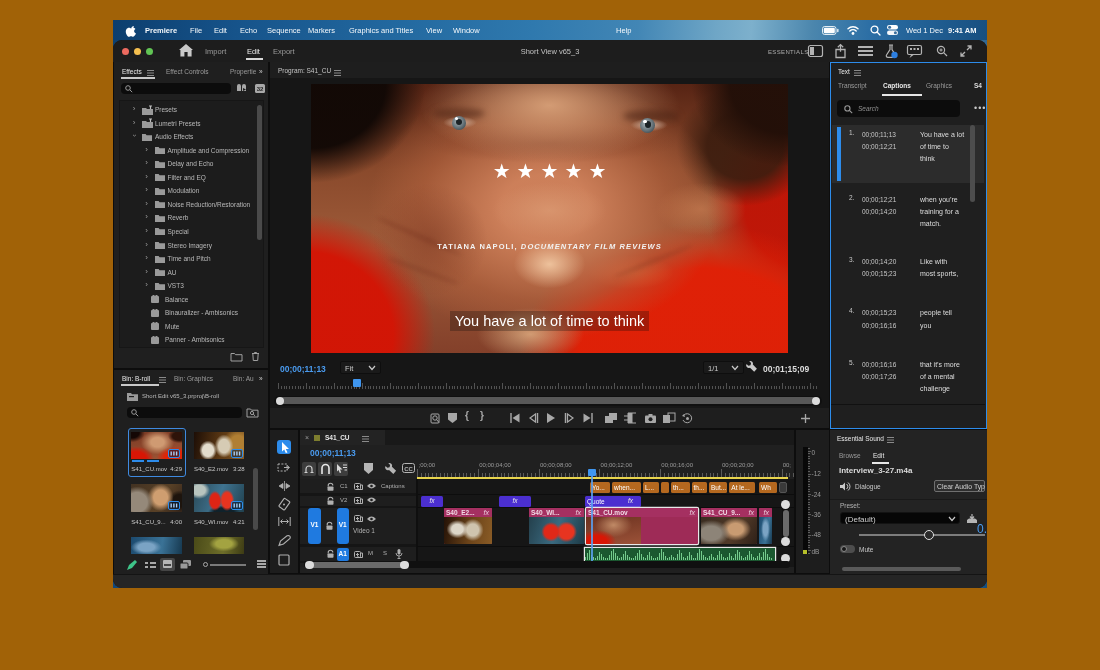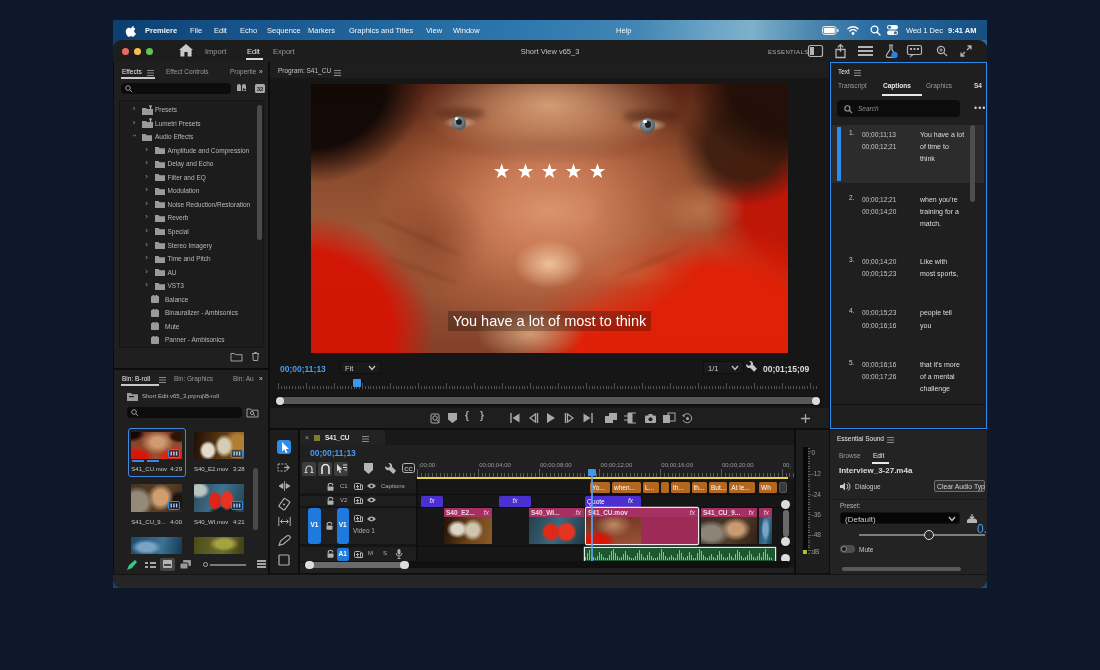--- a/index.html
+++ b/index.html
@@ -1,19 +1,19 @@
 <!DOCTYPE html>
 <html><head>
 <meta charset="utf-8">
 <style>
   * { margin:0; padding:0; box-sizing:border-box; }
   html,body { width:1100px; height:670px; background:#000; overflow:hidden; }
   body { font-family:"Liberation Sans", sans-serif; }
   .abs { position:absolute; }
-  #stage { position:relative; width:1100px; height:670px; background:#0f172a;padding-left:23px; }
+  #stage { position:relative; width:1100px; height:670px; background:#a16207;padding-left:23px; }
   #desktop { position:absolute; left:113px; top:20px; width:874px; height:568px;
     background:linear-gradient(97deg,#0d4070 0%, #1a5c92 30%, #2e76ac 55%, #88b5cf 72%, #134e80 100%); }
   #menubar { position:absolute; left:0; top:0; width:874px; height:20px; color:#f4f8fb; font-size:7.5px;
     background:linear-gradient(94deg,#0c3e6e 0%, #16538a 14%, #22689f 32%, #2f79ae 48%, #4286b5 60%, #6fa6c6 69%, #7db0cc 73%, #4b86ad 80%, #2a6da4 87%, #174f80 100%); }
   .mi { position:absolute; top:5.5px; white-space:nowrap; }
   #appwin { position:absolute; left:0; top:20px; width:874px; height:548px; background:#141414; border-radius:9px; overflow:hidden; }
   .panel { position:absolute; background:#212121; overflow:hidden; }
   .t8 { font-size:6.5px; color:#9b9b9b; white-space:nowrap; }
   .t7 { font-size:6px; color:#9b9b9b; white-space:nowrap; }
   .on { color:#e8e8e8; }
@@ -401,21 +401,22 @@
         <div class="abs" style="left:128px;top:31px;width:42px;height:15px;background:radial-gradient(50% 50%, rgba(214,186,166,.92), rgba(190,150,125,0) 80%);border-radius:50%"></div>
         <div class="dot" style="left:141px;top:31.5px;width:14px;height:14px;background:radial-gradient(circle at 42% 40%, #aab6ba, #47555c 74%)"></div>
         <div class="dot" style="left:145px;top:34.5px;width:6px;height:6px;background:#1b2225"></div>
         <div class="dot" style="left:144px;top:33px;width:3px;height:3px;background:#fff"></div>
         <div class="abs" style="left:315px;top:33px;width:46px;height:16px;background:radial-gradient(50% 50%, rgba(218,192,174,.92), rgba(190,150,125,0) 80%);border-radius:50%"></div>
         <div class="dot" style="left:329px;top:33.5px;width:15px;height:15px;background:radial-gradient(circle at 42% 40%, #aeb9bd, #47555c 74%)"></div>
         <div class="dot" style="left:333.5px;top:37px;width:6.5px;height:6.5px;background:#1b2225"></div>
         <div class="dot" style="left:332px;top:35.5px;width:3.5px;height:3.5px;background:#fff"></div>
 
         <div class="abs" style="left:0;top:75px;width:477px;text-align:center;color:#fff;font-size:20px;letter-spacing:6px;text-indent:6px">★★★★★</div>
-        <div class="abs" style="left:0;top:228px;width:477px;text-align:center"><span style="background:rgba(10,10,10,.28);color:#fff;font-size:14.5px;padding:2px 5px">You have a lot of most to think</span></div>
+        <div class="abs" style="left:0;top:158px;width:477px;text-align:center;color:#f2f2f2;font-size:7.5px;font-weight:bold;letter-spacing:1.1px">TATIANA NAPOLI, <span style="font-style:italic">DOCUMENTARY FILM REVIEWS</span></div>
+        <div class="abs" style="left:0;top:228px;width:477px;text-align:center"><span style="background:rgba(10,10,10,.28);color:#fff;font-size:14.5px;padding:2px 5px">You have a lot of time to think</span></div>
       </div>
 
       <div class="abs tc" style="left:10px;top:302px">00;00;11;13</div>
       <div class="abs" style="left:70px;top:299px;width:41px;height:13px;background:#1a1a1a;border:1px solid #0e0e0e;border-radius:2px"></div>
       <div class="abs" style="left:75px;top:302px;font-size:7.5px;color:#c9c9c9">Fit</div>
       <svg style="left:98px;top:303px" width="8" height="6">
             <path d="M1 1 L4 4.5 7 1" stroke="#c9c9c9" stroke-width="1.2" fill="none"></path>
           </svg>
       <div class="abs" style="left:433px;top:299px;width:41px;height:13px;background:#1a1a1a;border:1px solid #0e0e0e;border-radius:2px"></div>
       <div class="abs" style="left:438px;top:302px;font-size:7.5px;color:#c9c9c9">1/1</div>

